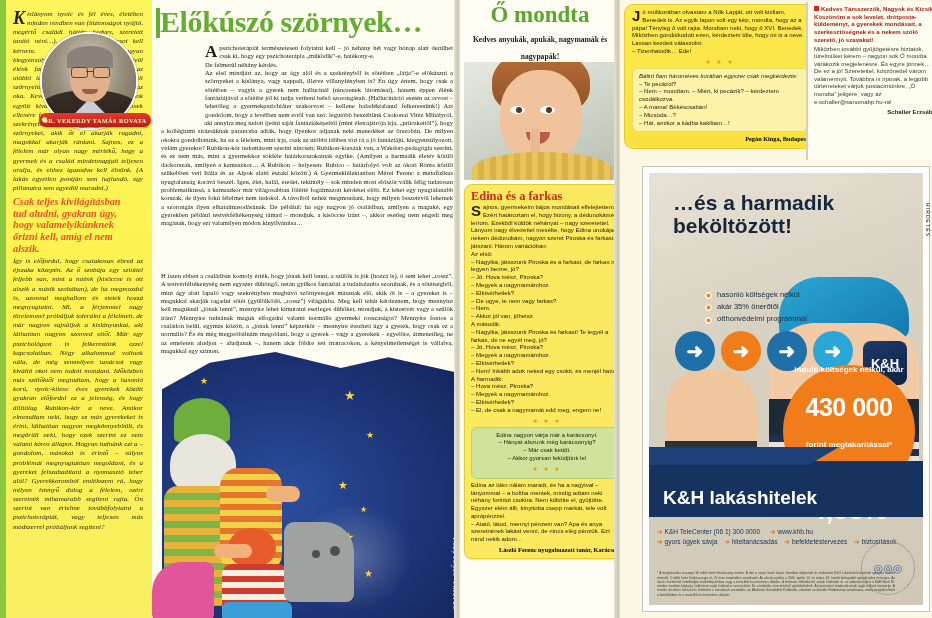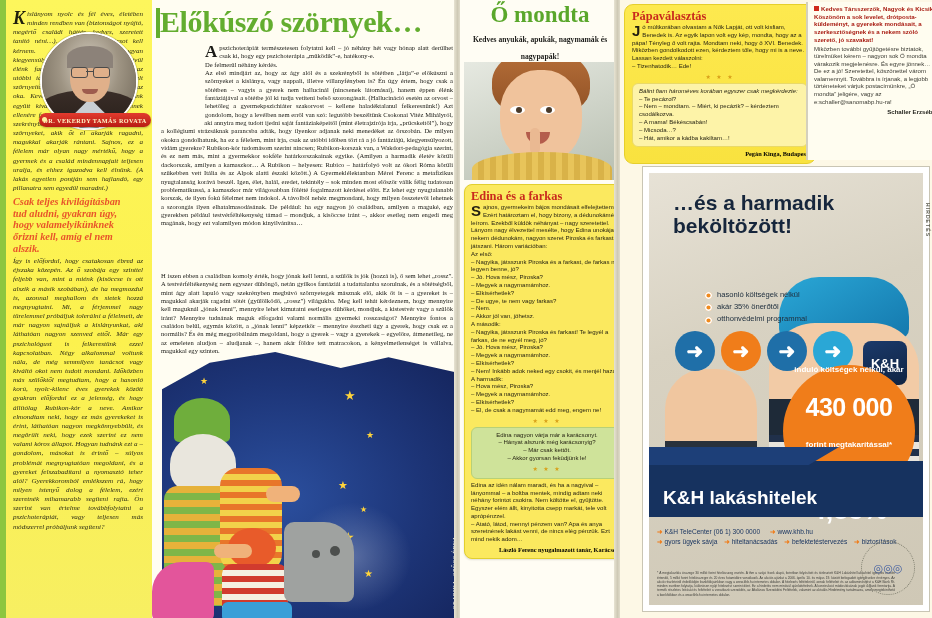--- a/index.html
+++ b/index.html
@@ -408,21 +408,20 @@
       </div>
       <div class="sign">László Ferenc nyugalmazott tanár, Karácsond</div>
     </div>
   </div>
 
   <div class="gutter2"></div>
 
   <div class="col-right">
 
     <div class="papa-card">
-      <div class="card-title">Pápaválasztás</div>
       <div class="card-text">
         <p>
           <span class="dc">J</span><span>ó múltkorában olvastam a Nők Lapját, ott volt kisfiam, Benedek is. Az egyik lapon volt egy kép, mondta, hogy az a pápa! Tényleg ő volt rajta. Mondtam neki, hogy ő XVI. Benedek. Miközben gondolkodott ezen, kérdeztem tőle, hogy mi is a neve. Lassan kezdett válaszolni:</span>
         </p>
         <p>– Tizenhatodik… Ede!</p>
       </div>
       <div class="stars">★ ★ ★</div>
       <div class="inner-yellow">
         <div class="card-text">
           <p style="font-style:italic;">Bálint fiam hároméves korában egyszer csak megkérdezte:</p>

